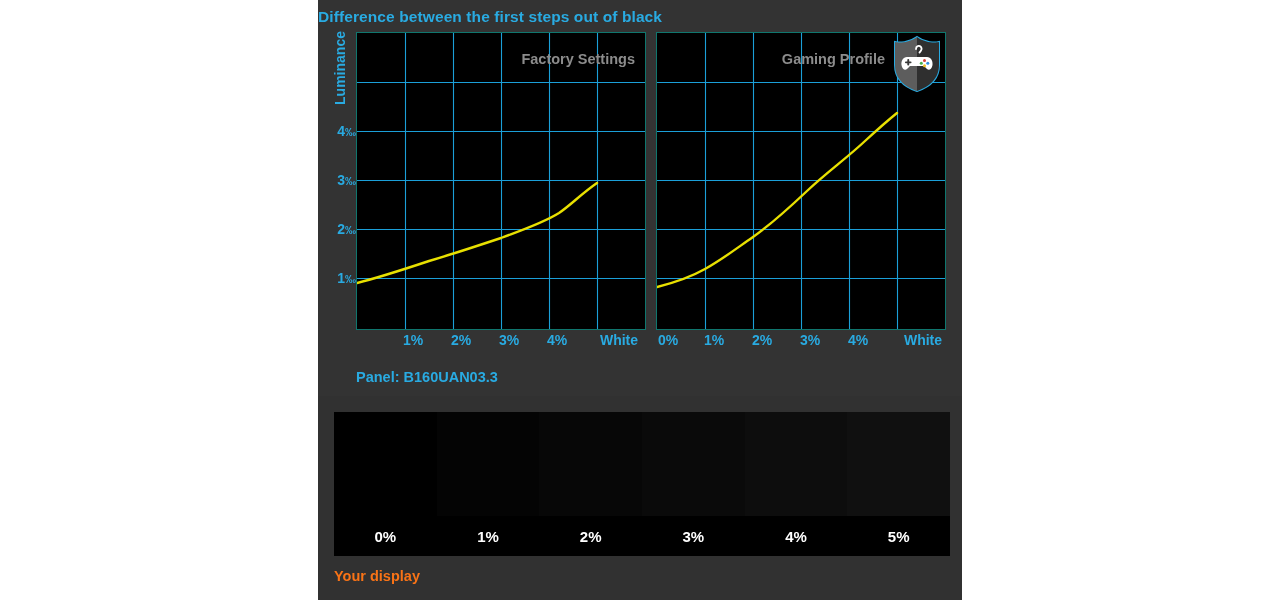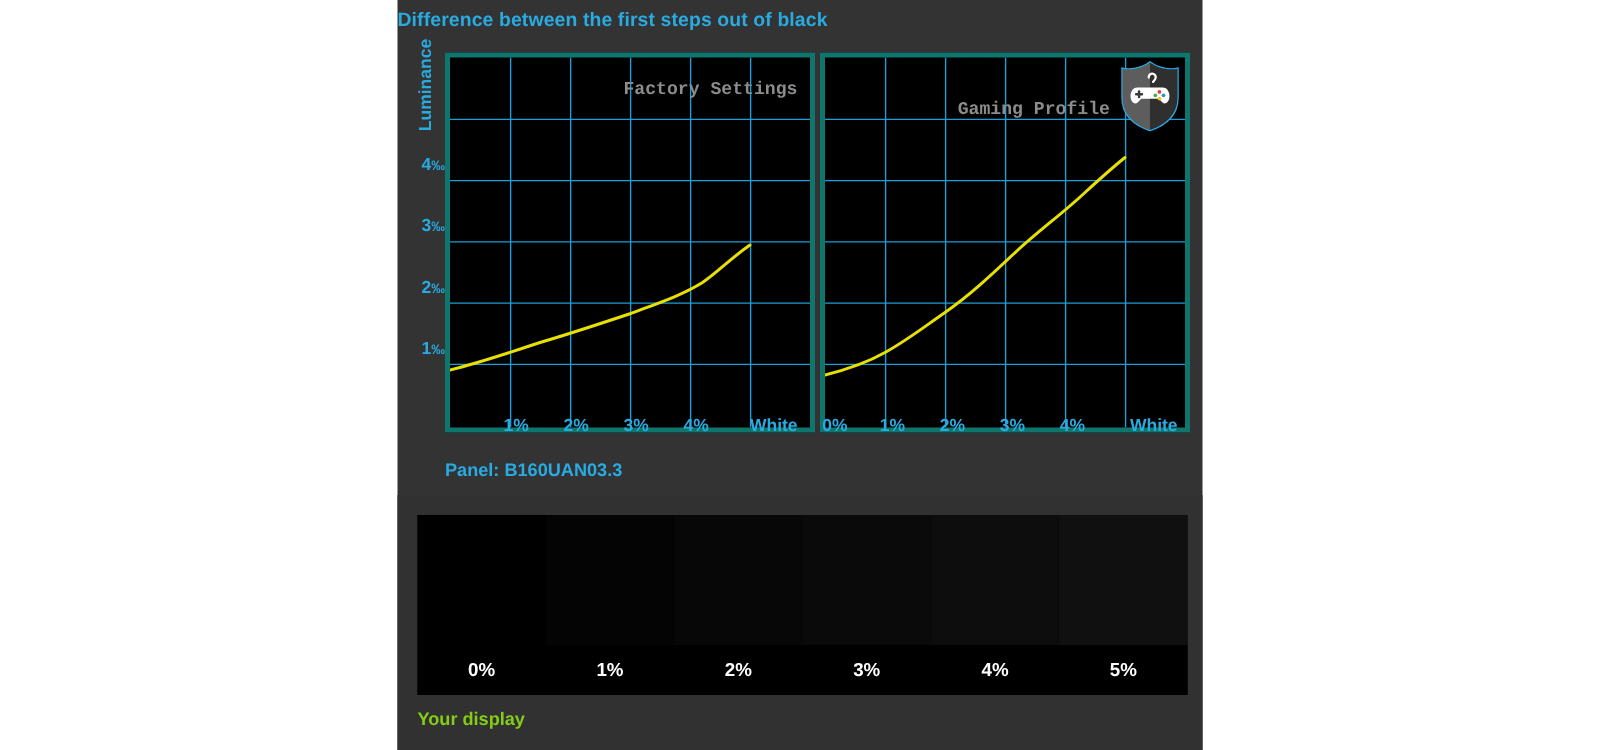--- a/index.html
+++ b/index.html
@@ -59,46 +59,45 @@
     color: #29abe2;
     font-size: 14px;
     font-weight: bold;
     white-space: nowrap;
     transform: translateY(-50%);
   }
   .y-tick .permille { font-size: 11px; }
 
   .chart {
     position: absolute;
-    top: 12px;
+    top: 2px;
     width: 288px; height: 296px;
     background: #000000;
-    border: 4px solid #0f766e;
+    border: 1px solid #0f766e;
     box-sizing: content-box;
-    font-family: Liberation Mono, monospace;
   }
   #chart-left  { left: 38px; }
   #chart-right { left: 338px; }
 
   .grid-svg, .curve-svg, .overlay-svg {
     position: absolute;
     left: 0; top: 0;
     width: 288px; height: 296px;
     display: block;
   }
   .chart-label {
     position: absolute;
     top: 18px;
     color: #8c8c8c;
     font-size: 14.5px;
     font-weight: bold;
     white-space: nowrap;
   }
   #label-left  { right: 10px; }
-  #label-right { right: 60px; margin-top: 16px; }
+  #label-right { right: 60px; }
 
   .badge {
     position: absolute;
     top: 2px; right: 2px;
     width: 52px; height: 58px;
   }
 
   .x-ticks {
     position: absolute;
     height: 20px;
@@ -156,21 +155,21 @@
     color: #ffffff;
     font-size: 15px;
     font-weight: bold;
     display: flex;
     align-items: center;
     justify-content: center;
   }
   #your-display {
     position: absolute;
     left: 16px; top: 172px;
-    color: #84cc16;
+    color: #f97316;
     font-size: 14.5px;
     font-weight: bold;
   }
 </style>
 </head>
 <body>
 
 <div id="root">
   <div id="panel">
 

